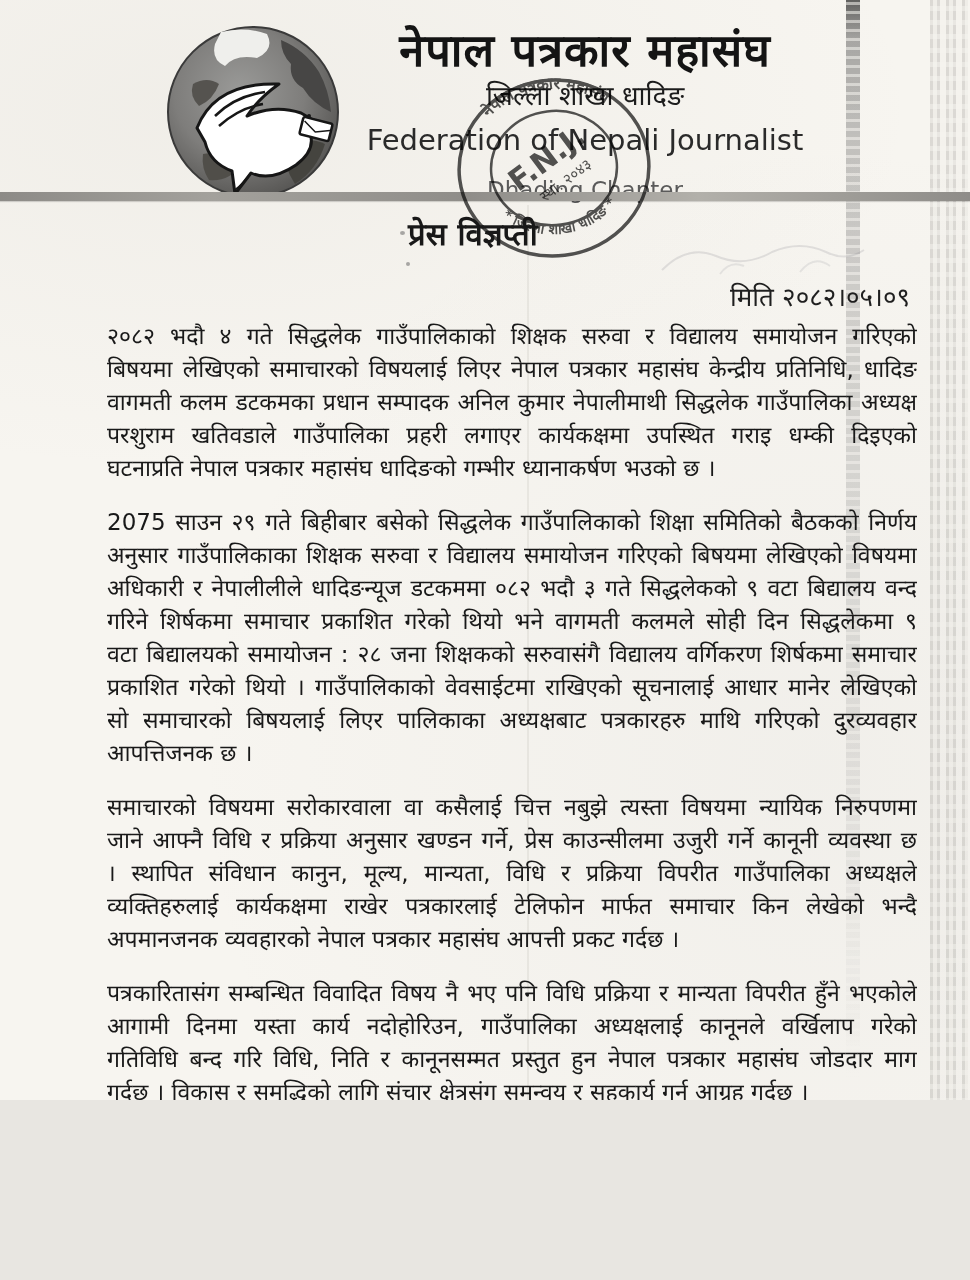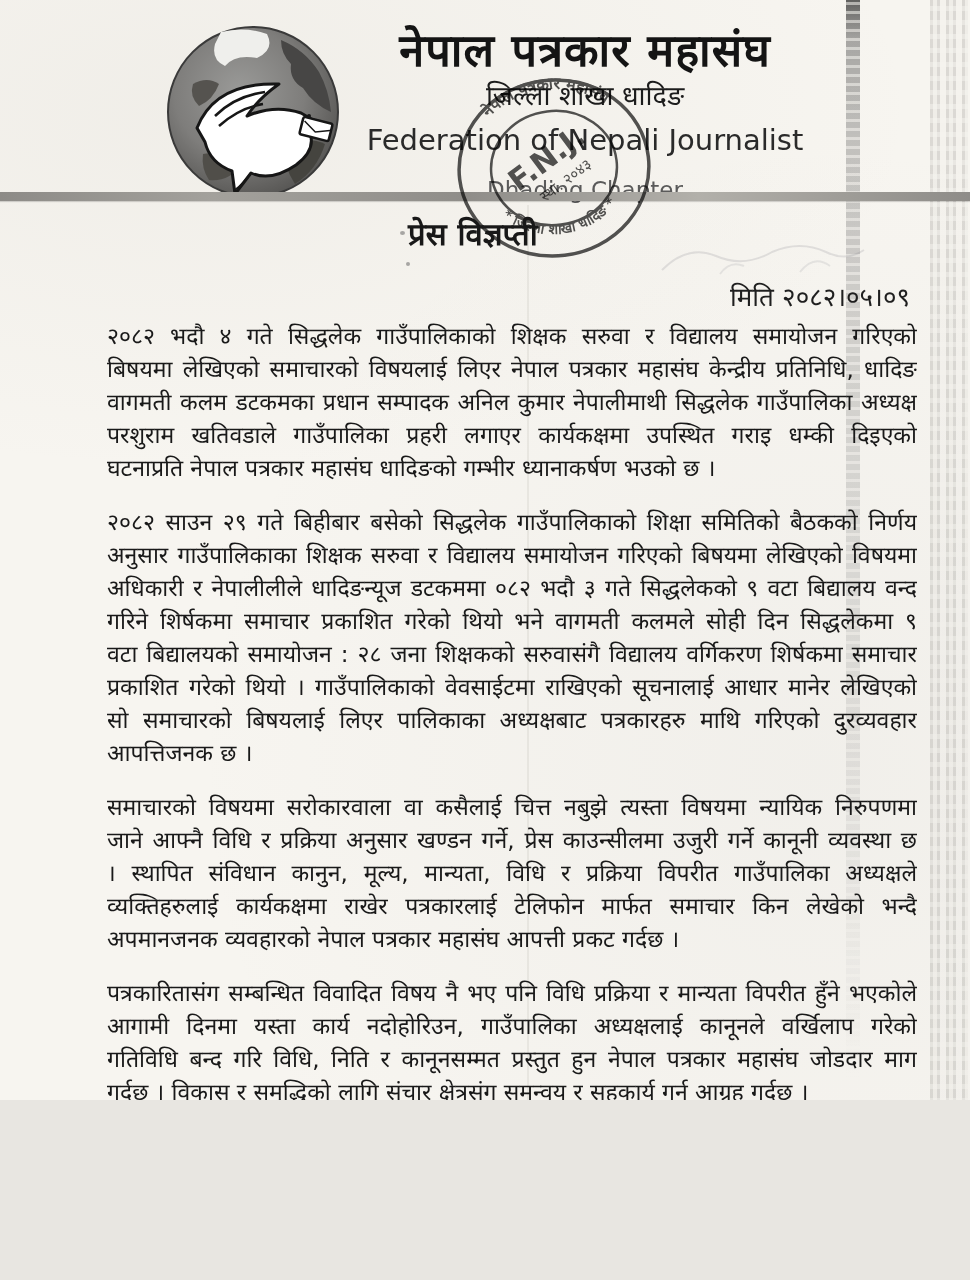--- a/index.html
+++ b/index.html
@@ -136,21 +136,21 @@
 
   <div class="body-text">
       <div class="paragraph">
         <div class="pline">२०८२ भदौ ४ गते सिद्धलेक गाउँपालिकाको शिक्षक सरुवा र विद्यालय समायोजन गरिएको</div>
         <div class="pline">बिषयमा लेखिएको समाचारको विषयलाई लिएर नेपाल पत्रकार महासंघ केन्द्रीय प्रतिनिधि, धादिङ</div>
         <div class="pline">वागमती कलम डटकमका प्रधान सम्पादक अनिल कुमार नेपालीमाथी सिद्धलेक गाउँपालिका अध्यक्ष</div>
         <div class="pline">परशुराम खतिवडाले गाउँपालिका प्रहरी लगाएर कार्यकक्षमा उपस्थित गराइ धम्की दिइएको</div>
         <div class="pline last">घटनाप्रति नेपाल पत्रकार महासंघ धादिङको गम्भीर ध्यानाकर्षण भउको छ ।</div>
       </div>
       <div class="paragraph">
-        <div class="pline">२०८२ साउन २९ गते बिहीबार बसेको सिद्धलेक गाउँपालिकाको शिक्षा समितिको बैठकको निर्णय</div>
+        <div class="pline">2075 साउन २९ गते बिहीबार बसेको सिद्धलेक गाउँपालिकाको शिक्षा समितिको बैठकको निर्णय</div>
         <div class="pline">अनुसार गाउँपालिकाका शिक्षक सरुवा र विद्यालय समायोजन गरिएको बिषयमा लेखिएको विषयमा</div>
         <div class="pline">अधिकारी र नेपालीलीले धादिङन्यूज डटकममा ०८२ भदौ ३ गते सिद्धलेकको ९ वटा बिद्यालय वन्द</div>
         <div class="pline">गरिने शिर्षकमा समाचार प्रकाशित गरेको थियो भने वागमती कलमले सोही दिन सिद्धलेकमा ९</div>
         <div class="pline">वटा बिद्यालयको समायोजन : २८ जना शिक्षकको सरुवासंगै विद्यालय वर्गिकरण शिर्षकमा समाचार</div>
         <div class="pline">प्रकाशित गरेको थियो । गाउँपालिकाको वेवसाईटमा राखिएको सूचनालाई आधार मानेर लेखिएको</div>
         <div class="pline">सो समाचारको बिषयलाई लिएर पालिकाका अध्यक्षबाट पत्रकारहरु माथि गरिएको दुरव्यवहार</div>
         <div class="pline last">आपत्तिजनक छ ।</div>
       </div>
       <div class="paragraph">
         <div class="pline">समाचारको विषयमा सरोकारवाला वा कसैलाई चित्त नबुझे त्यस्ता विषयमा न्यायिक निरुपणमा</div>

